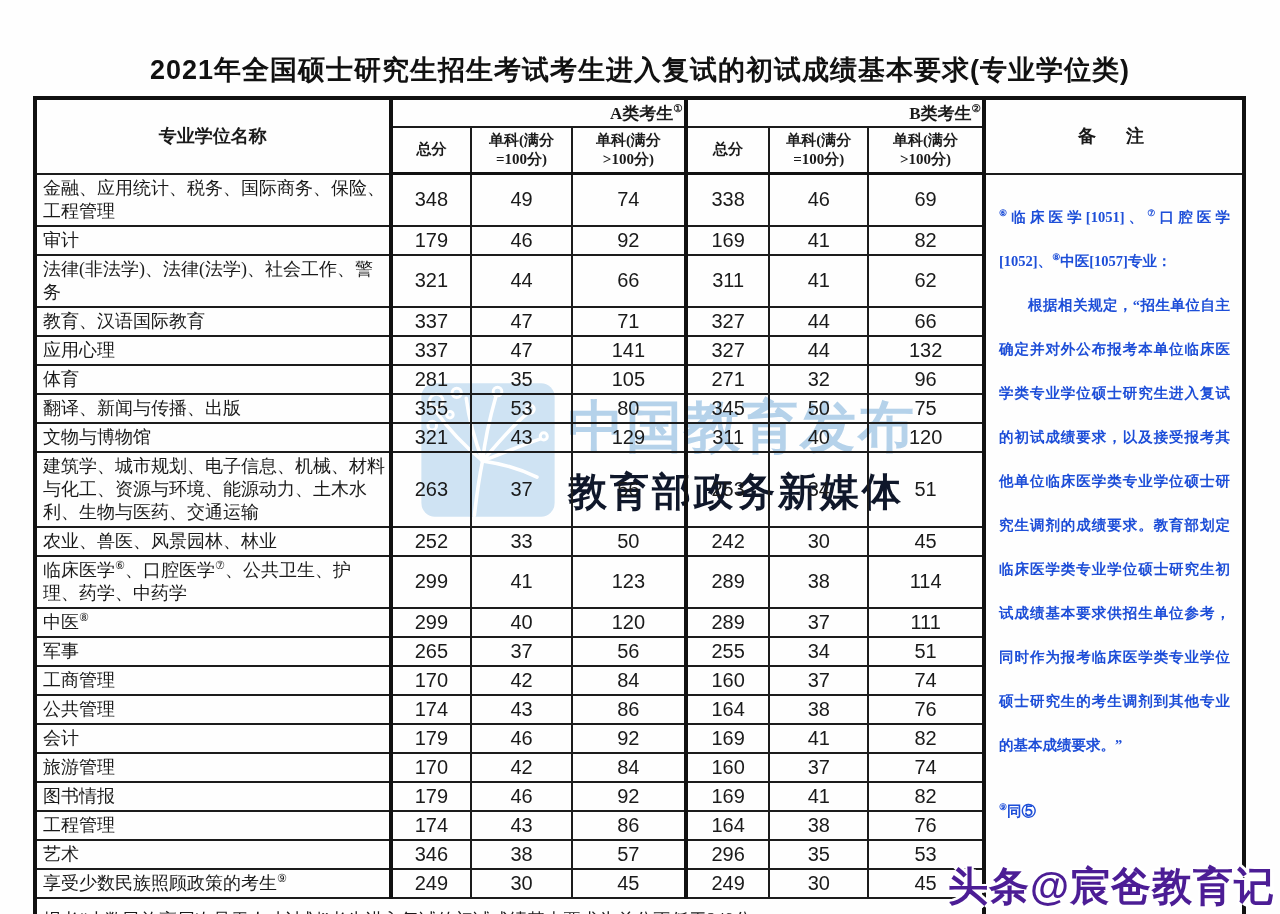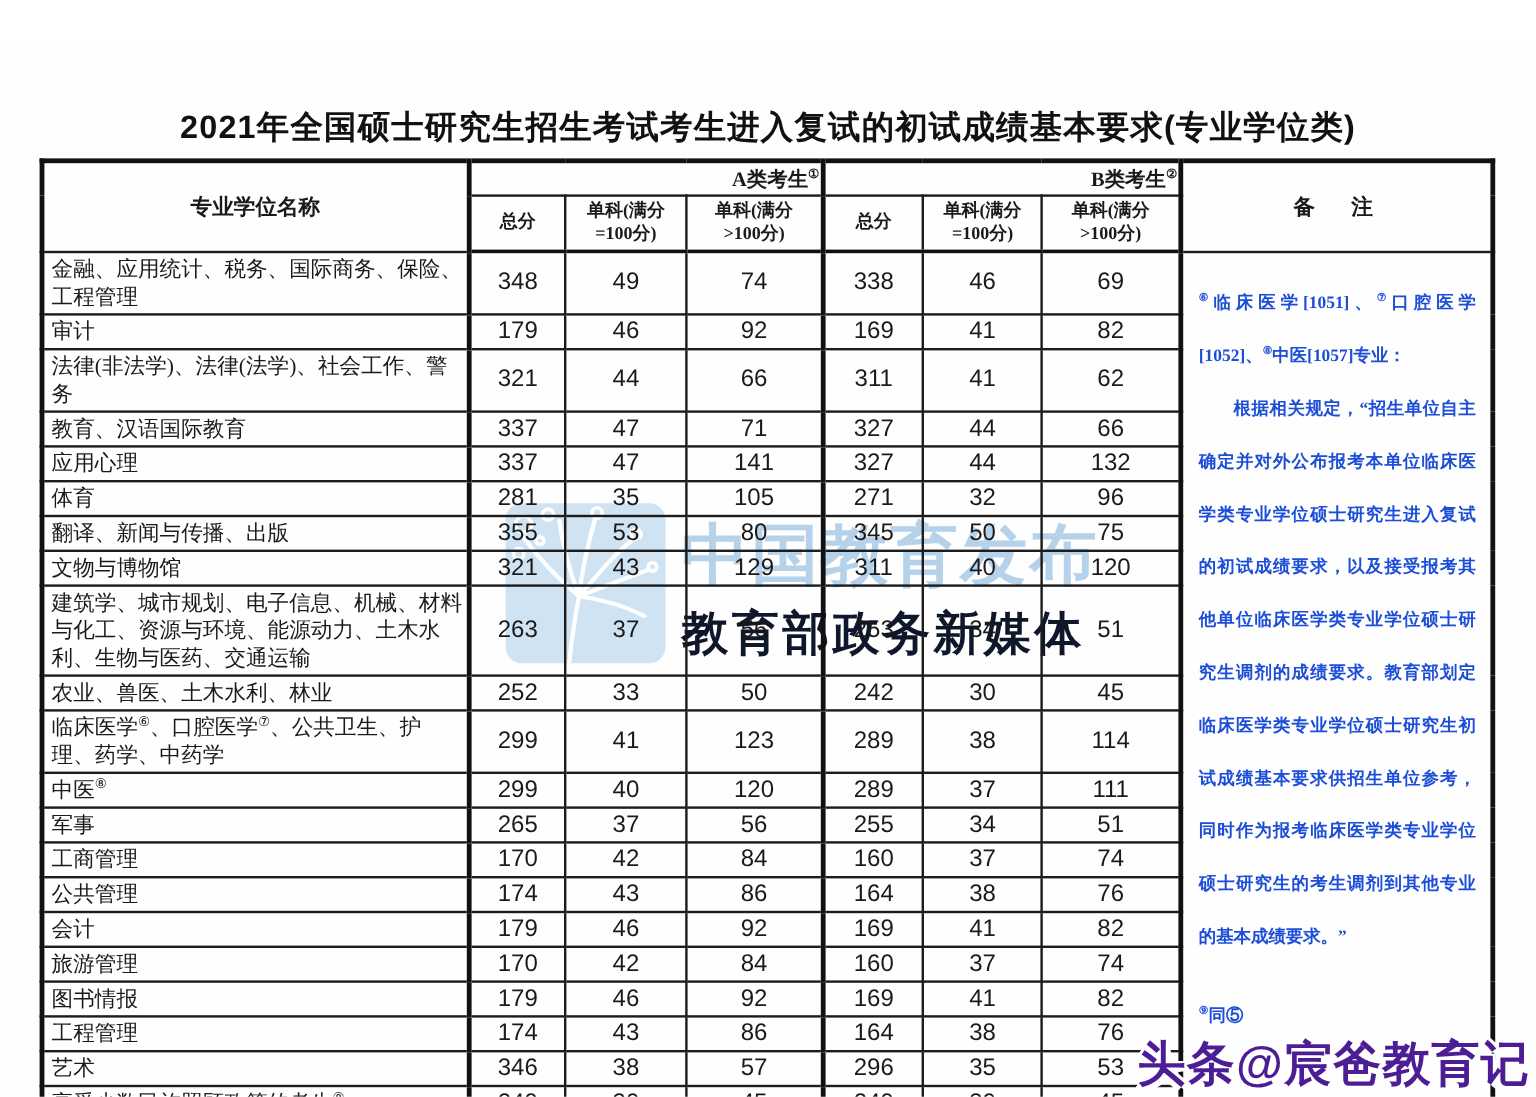--- a/index.html
+++ b/index.html
@@ -1,20 +1,20 @@
 <!DOCTYPE html>
 <html><head>
 <meta charset="utf-8">
 <style>
   html,body{margin:0;padding:0;}
   body{
     width:1280px;height:914px;position:relative;overflow:hidden;
     background:#ffffff;font-family:"Liberation Sans",sans-serif;color:#1a1a1a;
   }
-  .page{position:absolute;inset:0;background:#fefefe;margin-top:36px;}
+  .page{position:absolute;inset:0;background:#fefefe;}
 
   .doc-title{
     position:absolute;top:52px;left:0;width:100%;text-align:center;
     font-size:27px;font-weight:bold;letter-spacing:1px;color:#111;
     font-family:"Liberation Sans",sans-serif;
   }
 
   
   .watermark{
     position:absolute;left:420px;top:382px;display:flex;align-items:flex-start;
@@ -225,21 +225,21 @@
         <tr>
           <td class="name-cell sup">建筑学、城市规划、电子信息、机械、材料与化工、资源与环境、能源动力、土木水利、生物与医药、交通运输</td>
           <td class="num-cell bl-thick">263</td>
           <td class="num-cell">37</td>
           <td class="num-cell">56</td>
           <td class="num-cell bl-thick">253</td>
           <td class="num-cell">34</td>
           <td class="num-cell">51</td>
         </tr>
         <tr>
-          <td class="name-cell sup">农业、兽医、土木水利、林业</td>
+          <td class="name-cell sup">农业、兽医、风景园林、林业</td>
           <td class="num-cell bl-thick">252</td>
           <td class="num-cell">33</td>
           <td class="num-cell">50</td>
           <td class="num-cell bl-thick">242</td>
           <td class="num-cell">30</td>
           <td class="num-cell">45</td>
         </tr>
         <tr>
           <td class="name-cell sup">临床医学<sup>⑥</sup>、口腔医学<sup>⑦</sup>、公共卫生、护理、药学、中药学</td>
           <td class="num-cell bl-thick">299</td>

